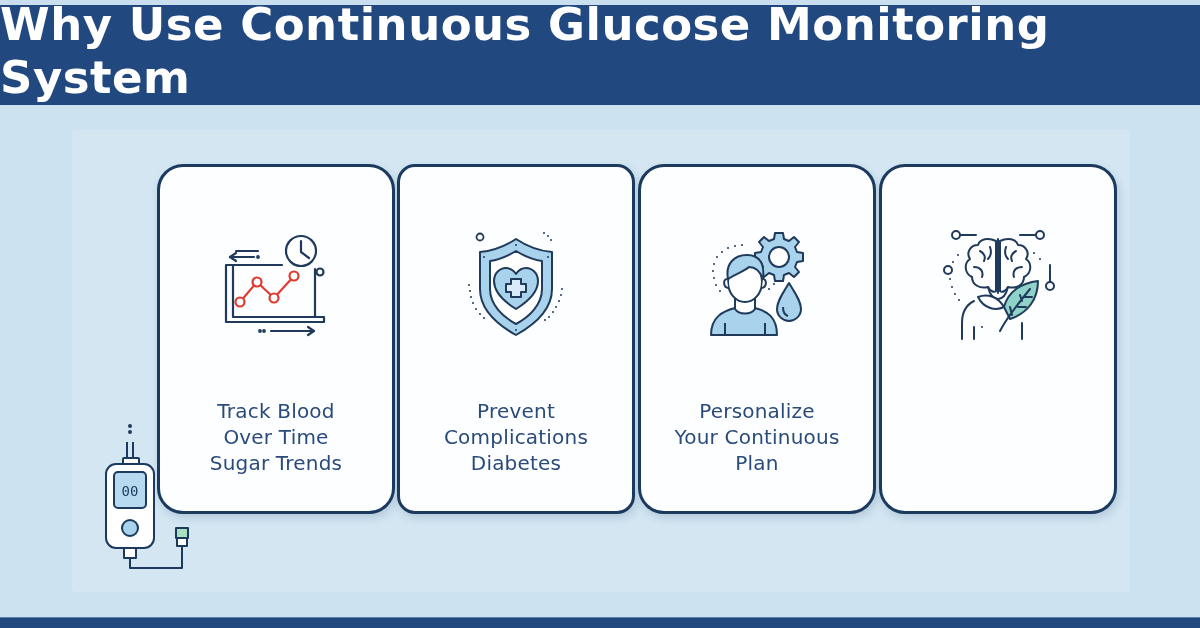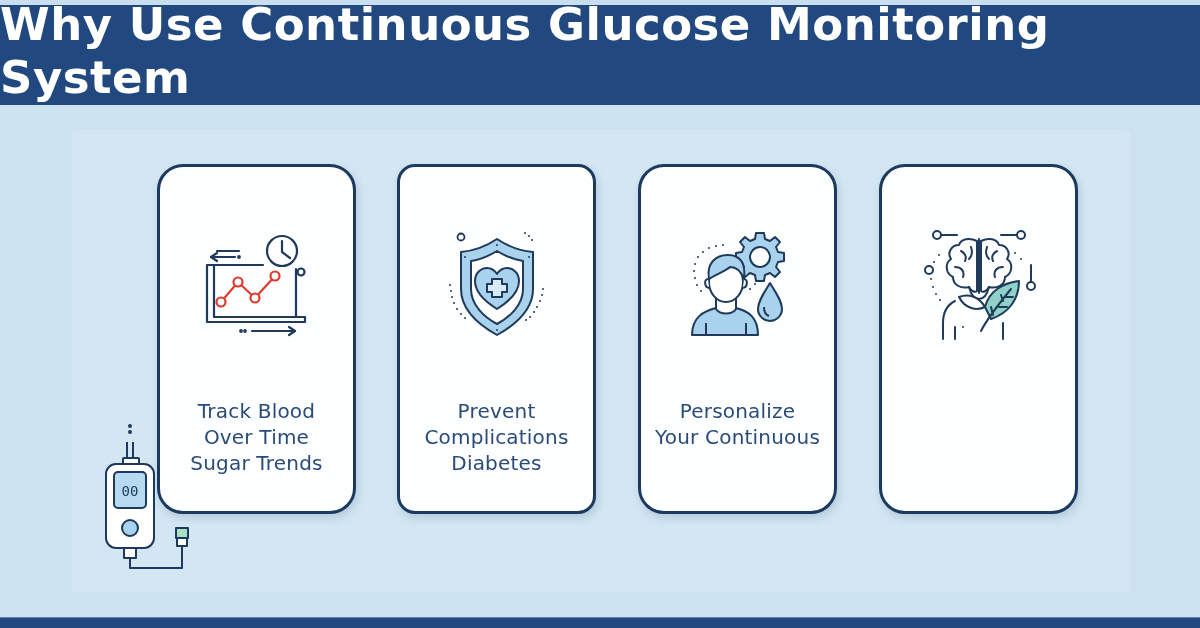--- a/index.html
+++ b/index.html
@@ -27,21 +27,21 @@
     position: absolute; left: 72px; top: 130px; width: 1058px; height: 462px;
     background: #d3e6f2;
     border-radius: 4px;
   }
   .footer {
     position: absolute; left: 0; top: 617px; width: 1200px; height: 11px;
     background: #22497f;
     border-top: 1px solid #5d80ad;
   }
   .card {
-    position: absolute; top: 164px; width: 199px; height: 350px;
+    position: absolute; top: 164px; width: 238px; height: 350px;
     background: #fdfeff;
     border: 3px solid #1c3a5e;
     border-radius: 26px;
     box-shadow: 2px 4px 8px rgba(40, 80, 120, 0.18);
   }
   .card .icon {
     position: absolute; left: 50%; top: 60px; transform: translateX(-50%);
     width: 120px; height: 120px;
   }
   .card .label {
@@ -167,20 +167,21 @@
       <path d="M66 52 C70 52 70 60 65 61" fill="#ffffff"></path>
       <line x1="28" y1="96" x2="28" y2="108"></line>
       <line x1="68" y1="96" x2="68" y2="108"></line>
       <path d="M92 56 C86 66 80 74 80 82 C80 89 86 94 92 94 C98 94 104 89 104 82 C104 74 98 66 92 56 Z" fill="#a9d2ec"></path>
       <path d="M86 80 C86 85 88 88 91 89" fill="none"></path>
     </g>
   </svg>
   <div class="label">
     <div>Personalize</div>
     <div>Your Continuous</div>
+    <div>Plan</div>
   </div>
 </div>
 
 <div class="card" style="left:879px;">
   <svg class="icon" viewBox="0 0 120 120">
     <g fill="none" stroke="#1f3a5a" stroke-width="2" stroke-linecap="round" stroke-linejoin="round">
       <circle cx="18" cy="8" r="4"></circle>
         <line x1="22" y1="8" x2="38" y2="8"></line>
       <circle cx="102" cy="8" r="4"></circle>
         <line x1="98" y1="8" x2="82" y2="8"></line>

